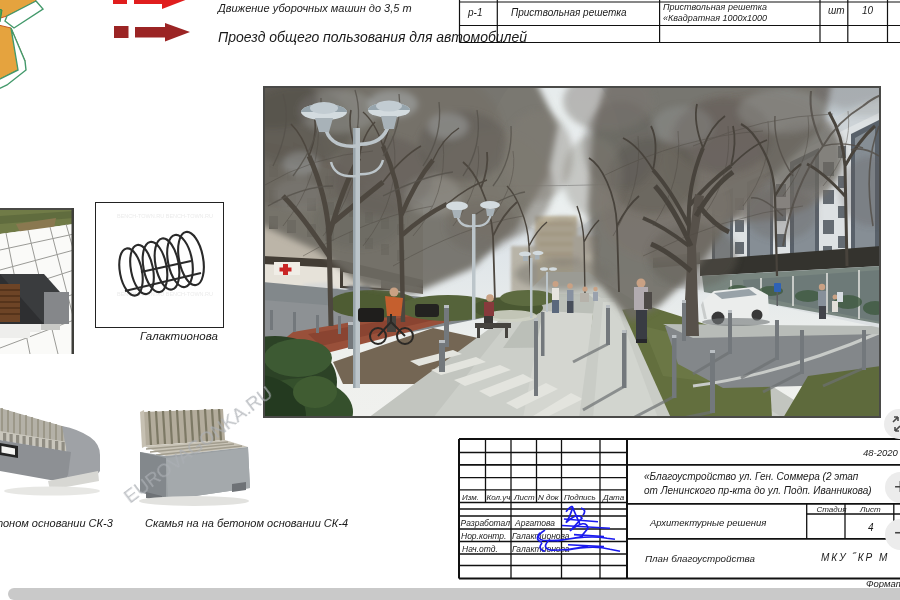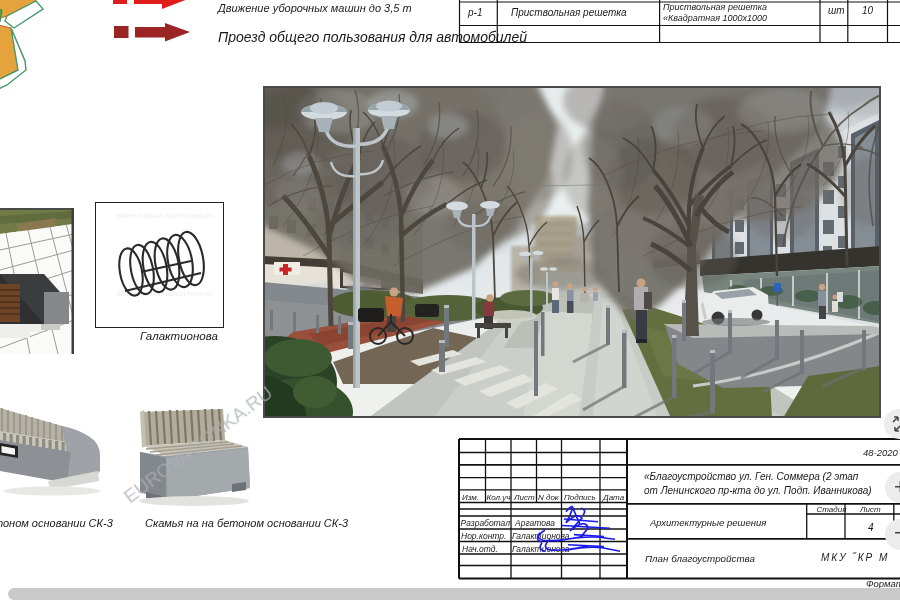--- a/index.html
+++ b/index.html
@@ -589,21 +589,21 @@
       <line x1="24" y1="55" x2="110" y2="46"></line>
   </g>
   <polygon points="8,52 34,56 116,47 118,88 36,100 8,92" fill="#9ba0a3"></polygon>
   <polygon points="8,52 34,58 34,100 8,92" fill="#83888c"></polygon>
   <polygon points="34,58 116,48 118,88 36,100" fill="#a4a9ac"></polygon>
   <polygon points="14,92 30,96 30,102 14,98" fill="#6e7276"></polygon>
   <polygon points="100,84 114,82 114,90 100,92" fill="#6e7276"></polygon>
   <ellipse cx="62" cy="101" rx="55" ry="5" fill="#e2e2df"></ellipse>
 </svg>
 
-<div class="abs it" style="left:145px;top:517px;font-size:11px;white-space:nowrap;">Скамья на на бетоном основании СК-3</div>
+<div class="abs it" style="left:145px;top:517px;font-size:11px;white-space:nowrap;">Скамья на на бетоном основании СК-4</div>
 
 <div class="abs" style="left:133px;top:486px;width:200px;height:26px;pointer-events:none;">
   <div style="transform:rotate(-37deg);transform-origin:0 100%;color:#abafb4;opacity:0.75;font-size:19px;letter-spacing:0px;white-space:nowrap;">EUROVAGONKA.RU</div>
 </div>
 
 <svg class="abs" style="left:440px;top:430px" width="460" height="170" viewBox="0 0 460 170">
 
   <g stroke="#111" stroke-width="1.3" fill="none">
 
     <line x1="19" y1="9" x2="460" y2="9" stroke-width="2"></line>

